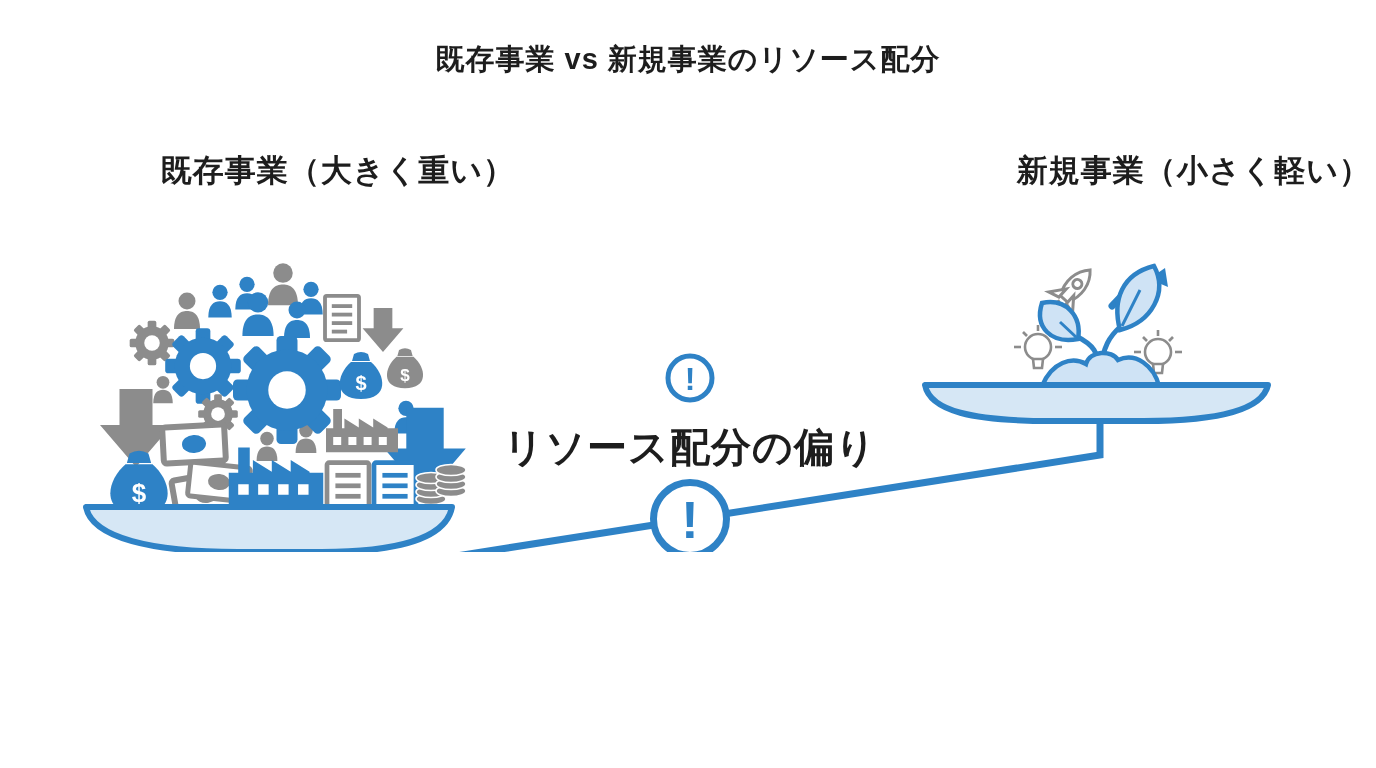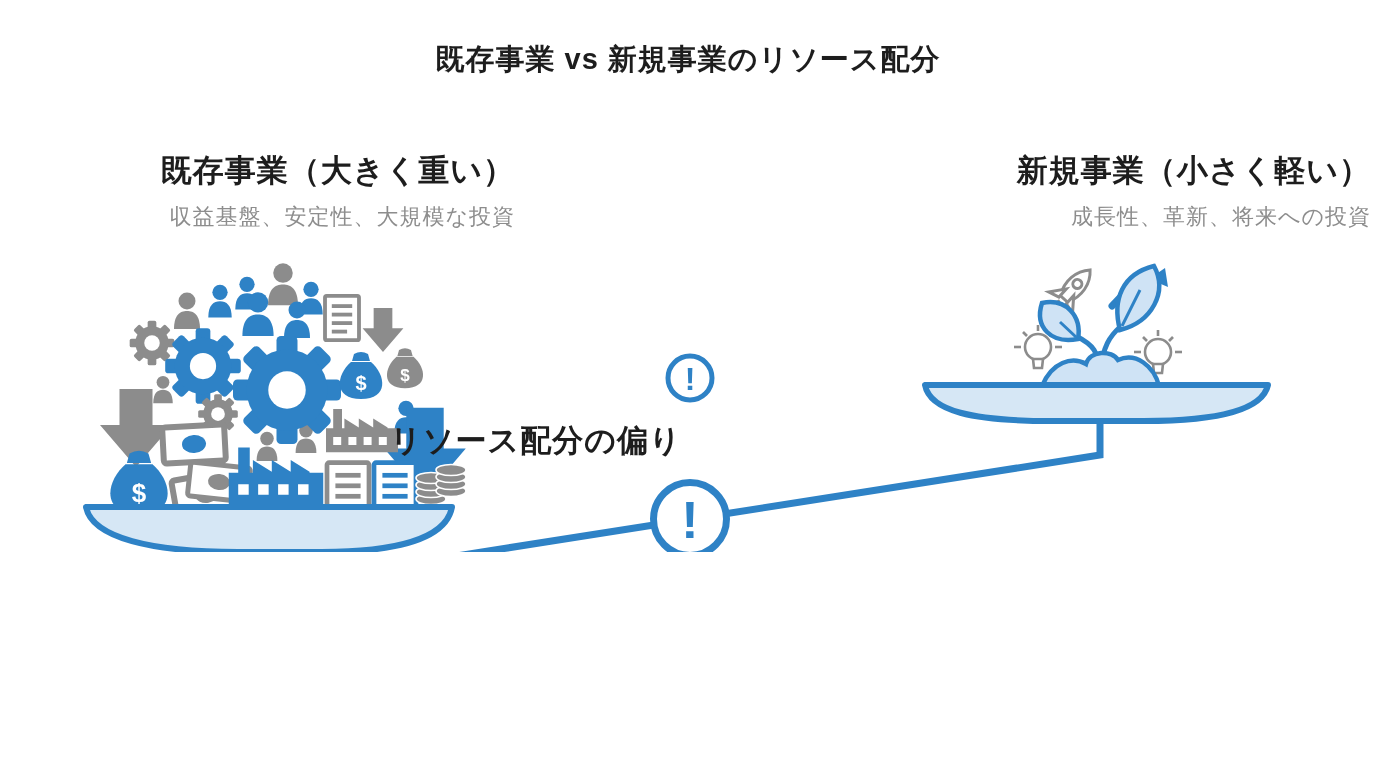--- a/index.html
+++ b/index.html
@@ -18,42 +18,40 @@
   .title{
     position:absolute;top:40px;left:0;width:1376px;text-align:center;
     font-size:29px;font-weight:700;color:var(--ink);letter-spacing:1px;
   }
   .col-head{position:absolute;top:150px;text-align:right;}
   .col-head.left{left:40px;width:475px;}
   .col-head.right{left:891px;width:480px;}
   .heading{font-size:31px;font-weight:700;color:var(--ink);letter-spacing:1px;}
   .subheading{margin-top:10px;font-size:22px;color:var(--sub);letter-spacing:1px;}
   .center-label{
-    position:absolute;top:420px;left:390px;width:600px;text-align:left;
-    font-size:31px;font-weight:700;color:var(--ink);letter-spacing:1px;z-index:3;
+    position:absolute;top:420px;left:390px;width:600px;text-align:center;
+    font-size:40px;font-weight:700;color:var(--ink);letter-spacing:1px;z-index:3;
   }
   svg.scene{position:absolute;top:0;left:0;z-index:1;}
   .warn-text{font-weight:700;fill:var(--blue);font-family:"Liberation Sans","DejaVu Sans",sans-serif;}
   .dollar{font-weight:700;fill:#ffffff;font-family:"Liberation Sans","DejaVu Sans",sans-serif;}
 </style>
 </head>
 <body>
 
 <div class="stage">
 
   <div class="title">既存事業 vs 新規事業のリソース配分</div>
 
   <div class="col-head left">
     <div class="heading">既存事業（大きく重い）</div>
-    <div class="subheading">収益基盤、安定性、大規模な投資</div>
   </div>
 
   <div class="col-head right">
     <div class="heading">新規事業（小さく軽い）</div>
-    <div class="subheading">成長性、革新、将来への投資</div>
   </div>
 
   <div class="center-label">リソース配分の偏り</div>
 
   <svg class="scene" width="1376" height="768" viewBox="0 0 1376 768">
     <defs>
       <g id="gear">
         <g>
           <rect x="-7" y="-36" width="14" height="16" rx="3"></rect>
           <rect x="-7" y="-36" width="14" height="16" rx="3" transform="rotate(45)"></rect>

